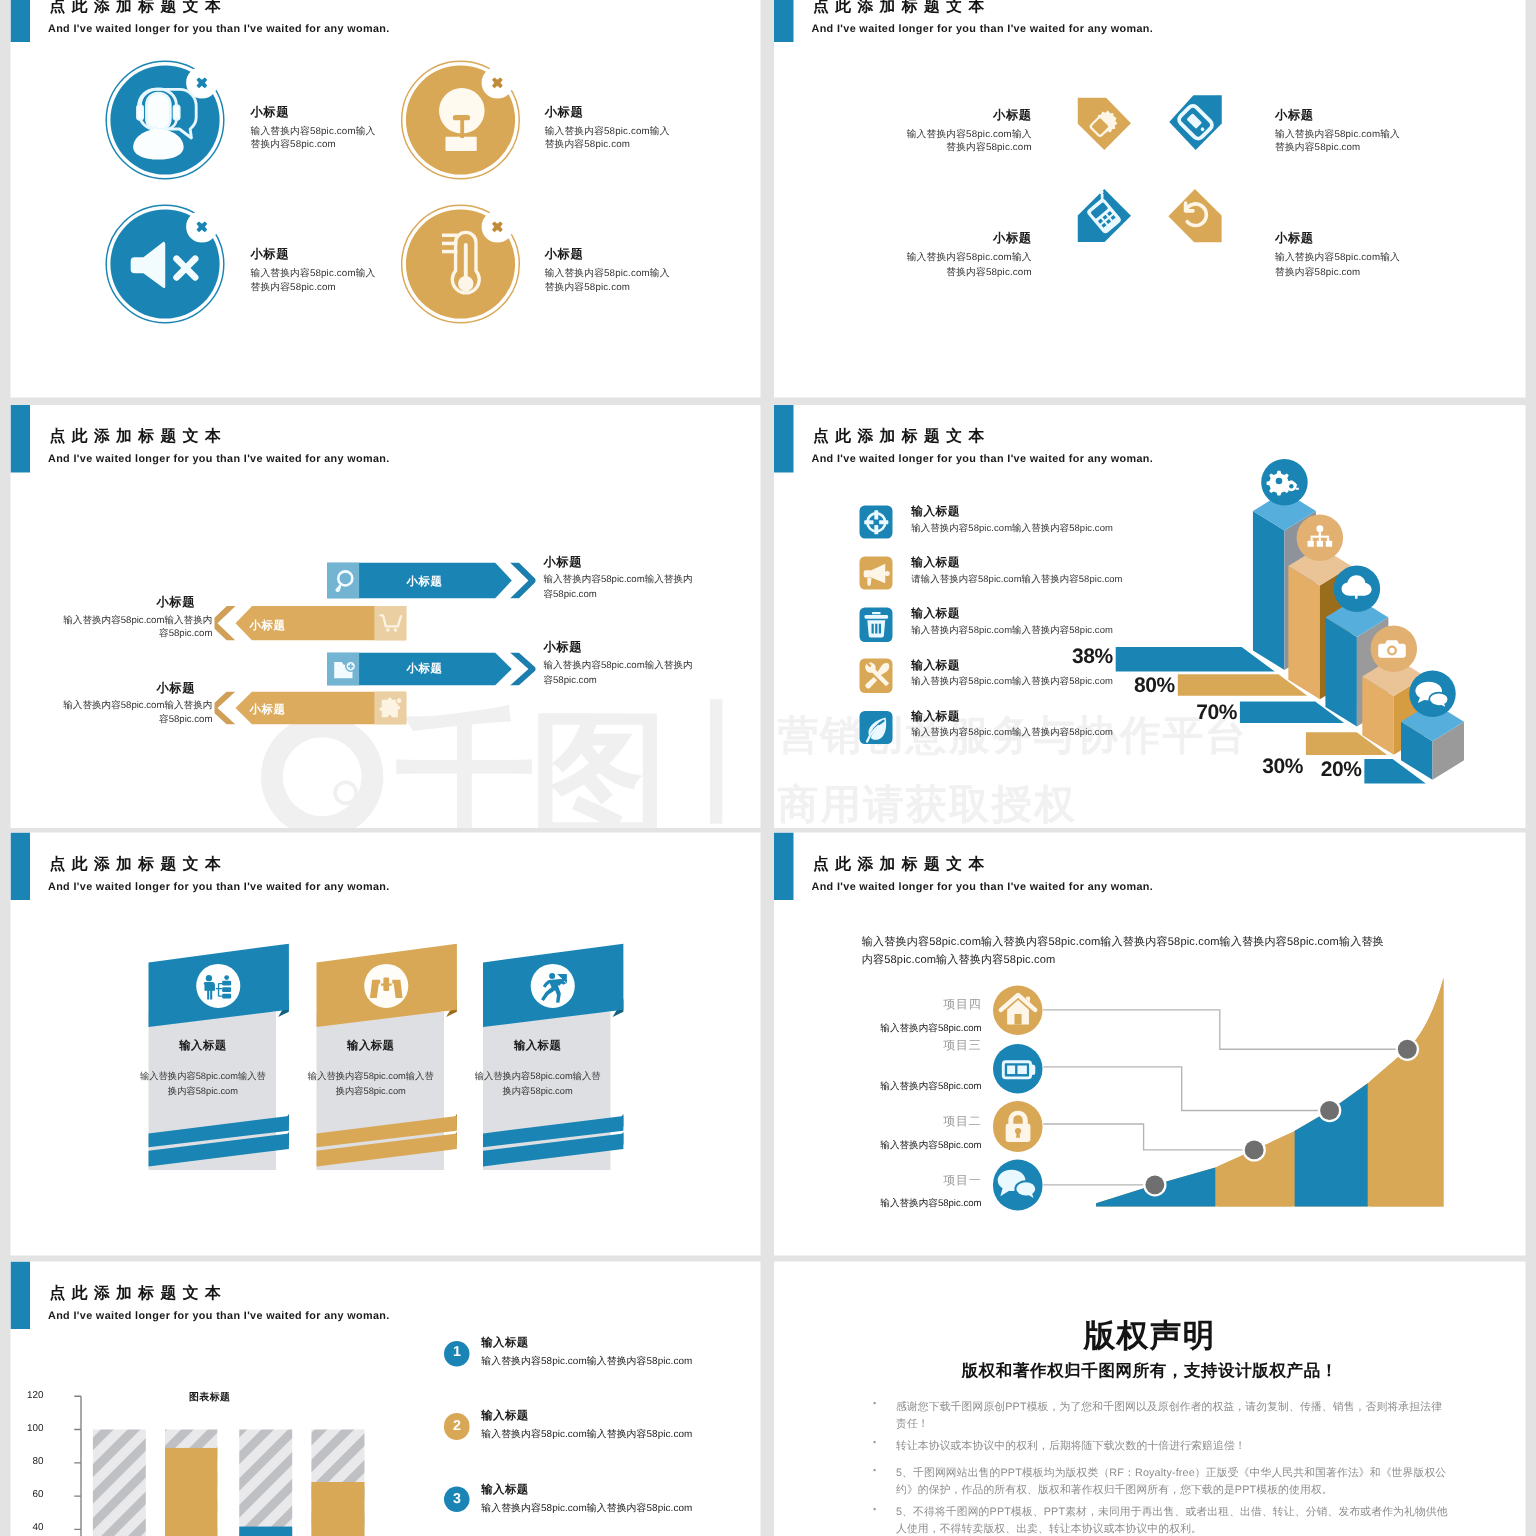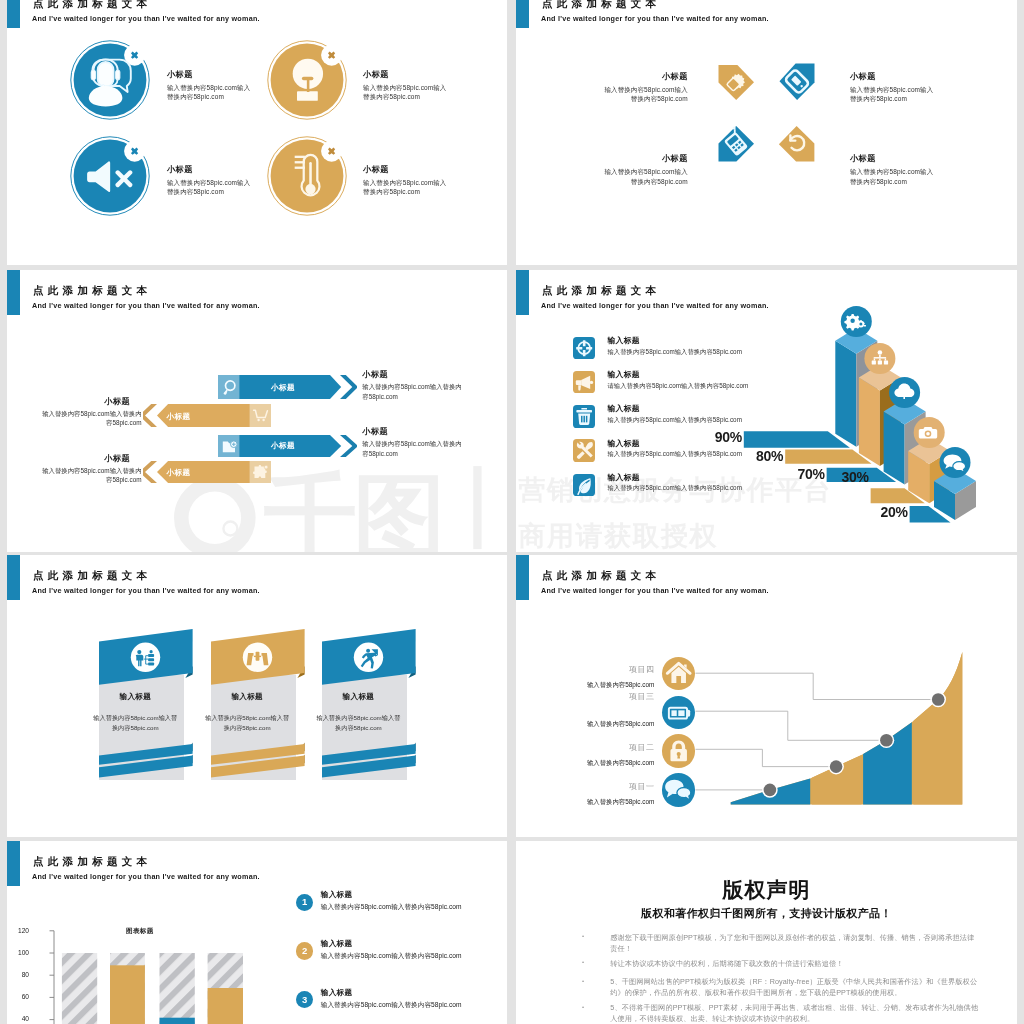--- a/index.html
+++ b/index.html
@@ -53,21 +53,21 @@
   
   .s7num{position:absolute;width:17.2px;height:17.2px;border-radius:50%;color:#fff;font-size:9.5px;
          font-weight:bold;display:flex;align-items:center;justify-content:center;line-height:1;}
   .s7t{position:absolute;font-size:7.6px;font-weight:bold;color:#1b1b1b;letter-spacing:.3px;}
   .s7b{position:absolute;font-size:6.6px;color:#1b1b1b;letter-spacing:.05px;}
   .s7axx{position:absolute;font-size:6.6px;color:#1b1b1b;text-align:right;width:20px;}
   .s7title{position:absolute;font-size:6.6px;font-weight:bold;color:#1b1b1b;letter-spacing:.3px;}
   
   .s8h1{position:absolute;left:0;top:35px;width:501px;text-align:center;font-size:21px;font-weight:bold;color:#141414;letter-spacing:1px;}
   .s8h2{position:absolute;left:0;top:65px;width:501px;text-align:center;font-size:11px;font-weight:bold;color:#141414;letter-spacing:.4px;}
-  .s8li{position:absolute;left:81.3px;width:368px;font-size:7.2px;color:#8d8d8d;line-height:1.55;letter-spacing:.1px;margin-left:13px;}
+  .s8li{position:absolute;left:81.3px;width:368px;font-size:7.2px;color:#8d8d8d;line-height:1.55;letter-spacing:.1px;}
   .s8dot{position:absolute;left:66px;width:4px;height:4px;color:#9a9a9a;font-size:6px;}
   
   .wm{position:absolute;pointer-events:none;}
   .wmtxt{position:absolute;font-size:27px;color:#f1f1f1;font-weight:bold;letter-spacing:1.5px;white-space:nowrap;}
 </style>
 </head>
 <body>
 
 <div class="slide" id="s1">
   <div class="hbar"></div>
@@ -418,24 +418,24 @@
         <circle cx="-1.2" cy="1.2" r="3.3" fill="#e2b172"></circle>
         <circle cx="-1.2" cy="1.2" r="1.8" fill="#fff"></circle>
       </g>
       <g fill="#fff" transform="translate(215.0,162.5)">
         <path d="M-2.6,-8 C2.4,-8 6.4,-5.2 6.4,-1.8 C6.4,1.6 2.4,4.4 -2.6,4.4 C-3.6,4.4 -4.6,4.3 -5.5,4.1 L-9.8,6.2 L-8.4,2.6 C-10.3,1.4 -11.4,-0.1 -11.4,-1.8 C-11.4,-5.2 -7.6,-8 -2.6,-8 Z"></path>
         <path d="M4.2,-0.8 C7.7,-0.8 10.6,1.2 10.6,3.7 C10.6,5 9.8,6.2 8.5,7 L9.5,9.8 L5.9,8.1 C5.4,8.2 4.8,8.2 4.2,8.2 C0.7,8.2 -2.2,6.2 -2.2,3.7 C-2.2,1.2 0.7,-0.8 4.2,-0.8 Z" stroke="#1a85b5" stroke-width="1.2"></path>
       </g>
     </g>
   </svg>
 
-  <div class="s4pct" style="right:275.2px;top:159.3px">90%</div>
+  <div class="s4pct" style="right:275.2px;top:159.3px">38%</div>
   <div class="s4pct" style="right:233.8px;top:177.5px">80%</div>
   <div class="s4pct" style="right:192.4px;top:195.7px">70%</div>
-  <div class="s4pct" style="right:148.4px;top:199px">30%</div>
+  <div class="s4pct" style="right:148.4px;top:232px">30%</div>
   <div class="s4pct" style="right:109.4px;top:234.0px">20%</div>
 
   <svg class="s4ic" style="left:56.9px;top:67px;background:#1a85b5" viewBox="0 0 24 24">
     <g fill="#eaf8ff">
       <circle cx="12" cy="12" r="6.4" fill="none" stroke="#eaf8ff" stroke-width="1.9"></circle>
       <rect x="10.6" y="3.4" width="2.8" height="6.6" rx="0.6"></rect>
         <rect x="10.6" y="14" width="2.8" height="6.6" rx="0.6"></rect>
       <rect x="3.4" y="10.6" width="6.6" height="2.8" rx="0.6"></rect>
         <rect x="14" y="10.6" width="6.6" height="2.8" rx="0.6"></rect>
     </g>
@@ -550,20 +550,21 @@
   </svg>
   <div class="s5t" style="left:308.4px;top:137.2px">输入标题</div>
   <div class="s5b" style="left:308.4px;top:157.6px">输入替换内容58pic.com输入替换内容58pic.com</div>
 </div>
 
 <div class="slide" id="s6">
   <div class="hbar"></div>
   <div class="htitle">点此添加标题文本</div>
   <div class="hsub">And I've waited longer for you than I've waited for any woman.</div>
 
+  <div class="s6top">输入替换内容58pic.com输入替换内容58pic.com输入替换内容58pic.com输入替换内容58pic.com输入替换内容58pic.com输入替换内容58pic.com</div>
 
   <svg style="position:absolute;left:40px;top:0px;width:461px;height:283px" viewBox="0 0 461 283">
     <defs>
       <clipPath id="curveclip">
         <path d="M174.7,249.4 L174.7,247.2 L213.9,234.9 L254.2,223.4 L280.1,211.6 L305.5,199.9 L330.4,185.3 L355.8,167.2 L382.2,144.5 C392,135 400,120 406.4,96.8 L406.4,249.4 Z"></path>
       </clipPath>
     </defs>
     <g>
       <path d="M174.7,249.4 L174.7,247.2 L213.9,234.9 L254.2,223.4 L280.1,211.6 L305.5,199.9 L330.4,185.3 L355.8,167.2 L382.2,144.5 C392,135 400,120 406.4,96.8 L406.4,249.4 Z" fill="#d9a857"></path>
       <g clip-path="url(#curveclip)">

